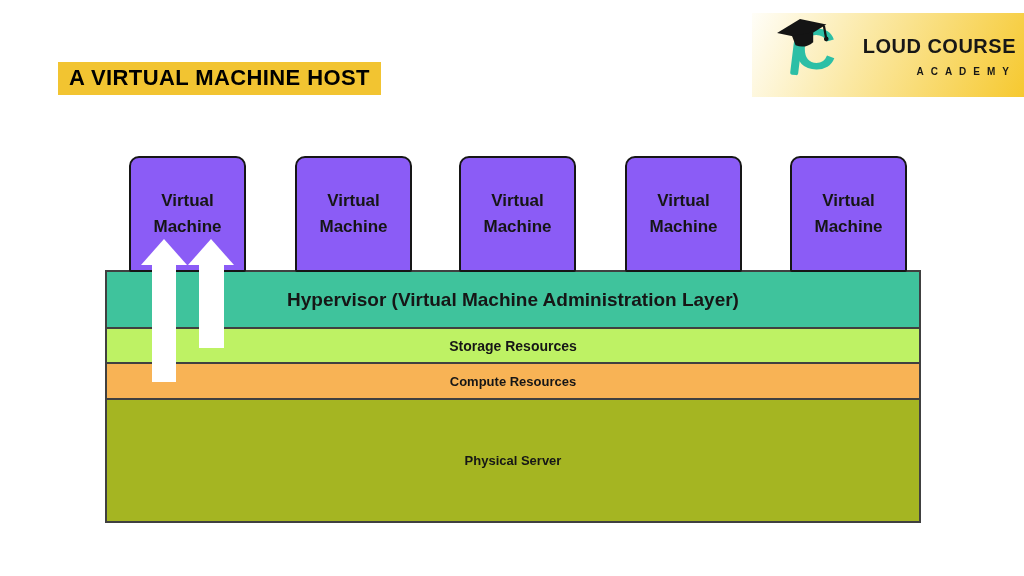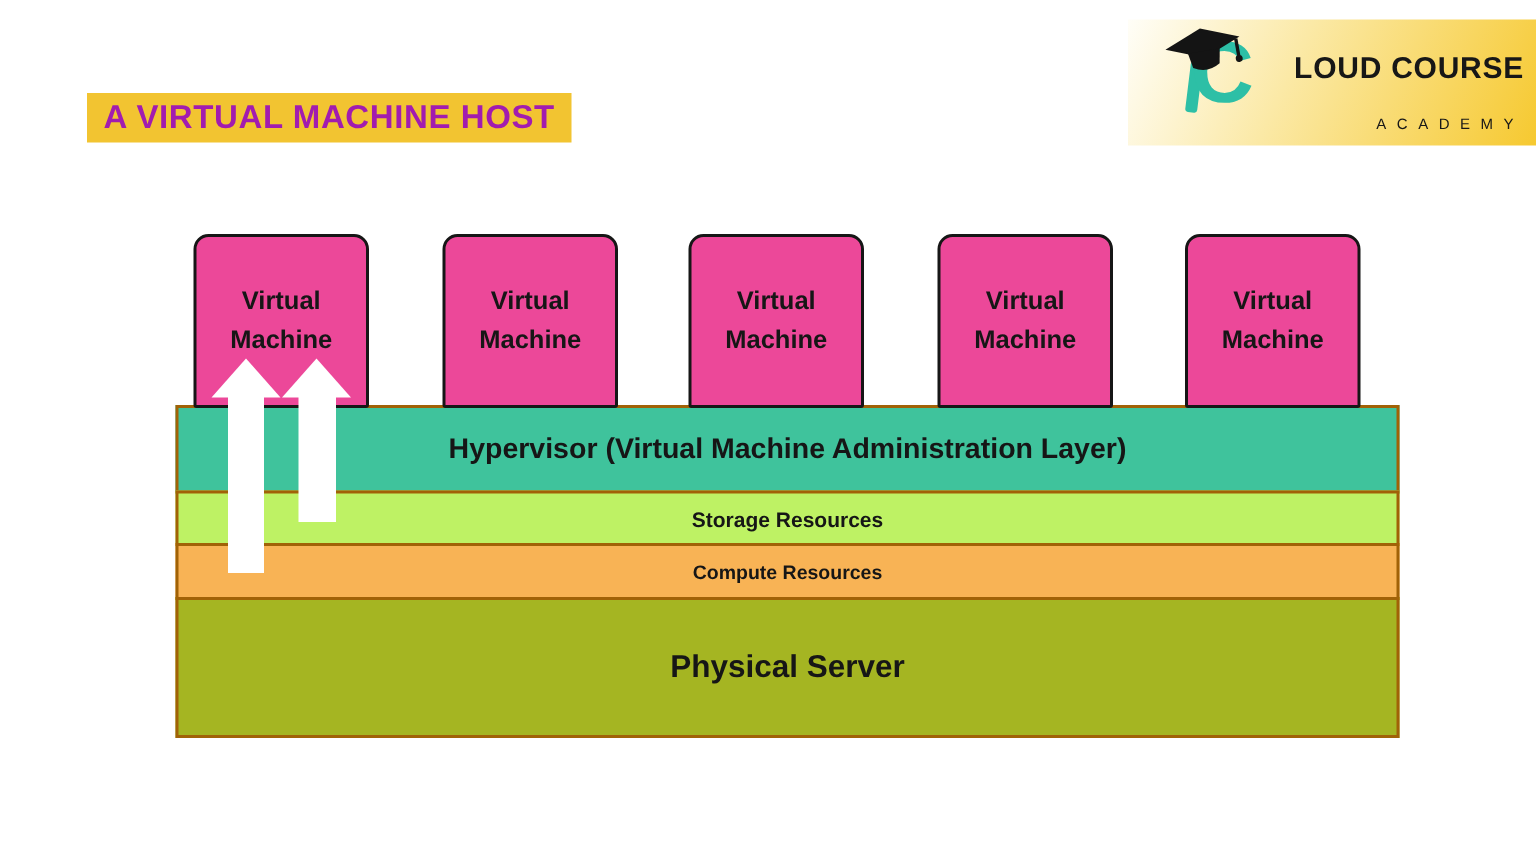--- a/index.html
+++ b/index.html
@@ -9,21 +9,21 @@
     font-family:"Liberation Sans", sans-serif;
     position:relative;
     overflow:hidden;
   }
   .stage{position:absolute;left:0;top:0;width:1024px;height:576px;}
 
   
   .title-badge{
     position:absolute;left:58px;top:62px;
     background:#F2C431;
-    color:#a21caf;
+    color:#000000;
     font-size:22px;font-weight:bold;
     letter-spacing:.4px;
     padding:3px 11px 4px 11px;
     white-space:nowrap;
   }
 
   
   .logo-panel{
     position:absolute;left:752px;top:13px;width:272px;height:84px;
     background:linear-gradient(115deg,#FFFEF8 0%,#FBE9A6 40%,#F6C930 100%);
@@ -38,59 +38,58 @@
     font-size:58px;font-weight:bold;color:#2DBFA6;
     font-family:"Liberation Sans", sans-serif;
   }
   .logo-cap{position:absolute;left:-12px;top:-6px;transform:rotate(-10deg);}
   .logo-text{position:absolute;left:104px;top:22px;width:160px;text-align:right;}
   .logo-brand{
     font-size:20px;font-weight:bold;color:#171717;
     letter-spacing:.5px;white-space:nowrap;
   }
   .logo-academy{
-    margin-top:20px;margin-left:6px;
-    font-size:10px;font-weight:normal;color:#171717;
+    margin-top:8px;margin-left:6px;
+    font-size:10px;font-weight:bold;color:#171717;
     letter-spacing:7px;white-space:nowrap;
   }
 
   
   .vm-box{
     position:absolute;top:156px;width:117px;height:116px;
-    background:#ec4899;
+    background:#8b5cf6;
     border:2.5px solid #161616;
     border-radius:10px 10px 2px 2px;
     box-sizing:border-box;
     display:flex;align-items:center;justify-content:center;
     text-align:center;
     font-size:17px;font-weight:bold;color:#161616;
     line-height:1.55;
     z-index:10;
     padding:0 10px;
   }
   .vm-1{left:129px;}
   .vm-2{left:295px;}
   .vm-3{left:459px;}
   .vm-4{left:625px;}
   .vm-5{left:790px;}
 
   
   .layer{
     position:absolute;left:105px;width:816px;
-    border:2px solid #a16207;
+    border:2px solid #404040;
     box-sizing:border-box;
     display:flex;align-items:center;justify-content:center;
     font-weight:bold;color:#161616;
     z-index:5;
-    margin-left:12px;
   }
   .layer-hypervisor{top:270px;height:59px;background:#3FC39C;font-size:19px;}
   .layer-storage{top:327px;height:37px;background:#bef264;font-size:14px;}
   .layer-compute{top:362px;height:38px;background:#F8B355;font-size:13px;}
-  .layer-physical{top:398px;height:94px;background:#A5B522;font-size:21px;}
+  .layer-physical{top:398px;height:125px;background:#A5B522;font-size:13px;}
 
   
   .arrow{position:absolute;z-index:50;}
   .arrow-head{
     width:0;height:0;
     border-left:23px solid transparent;
     border-right:23px solid transparent;
     border-bottom:26px solid #FFFFFF;
   }
   .arrow-shaft{background:#FFFFFF;position:absolute;}

